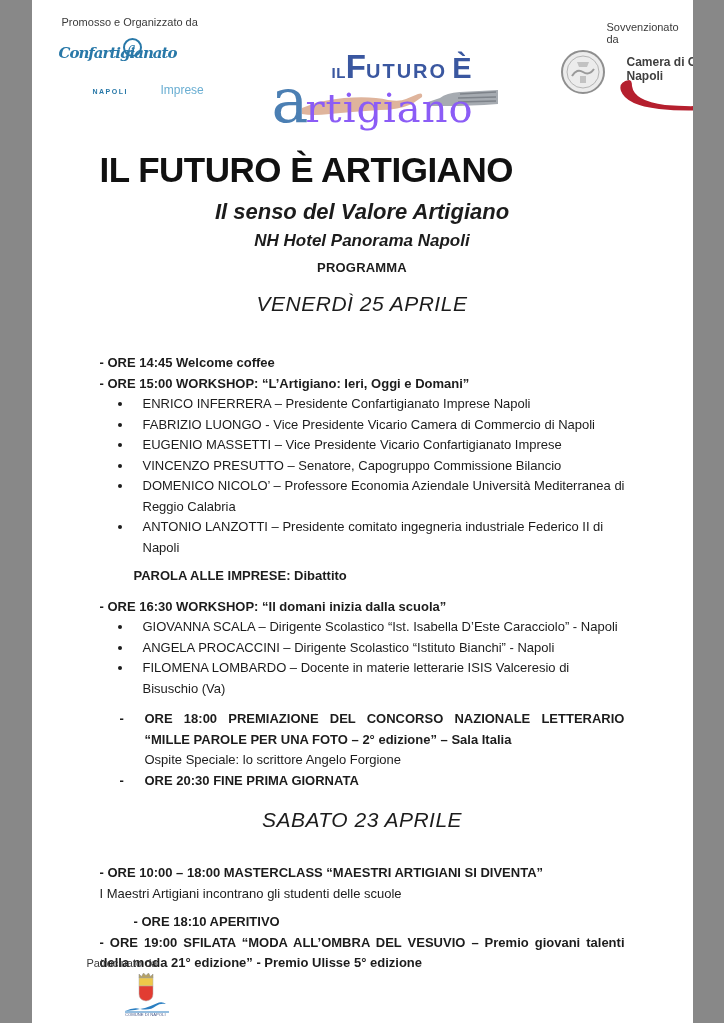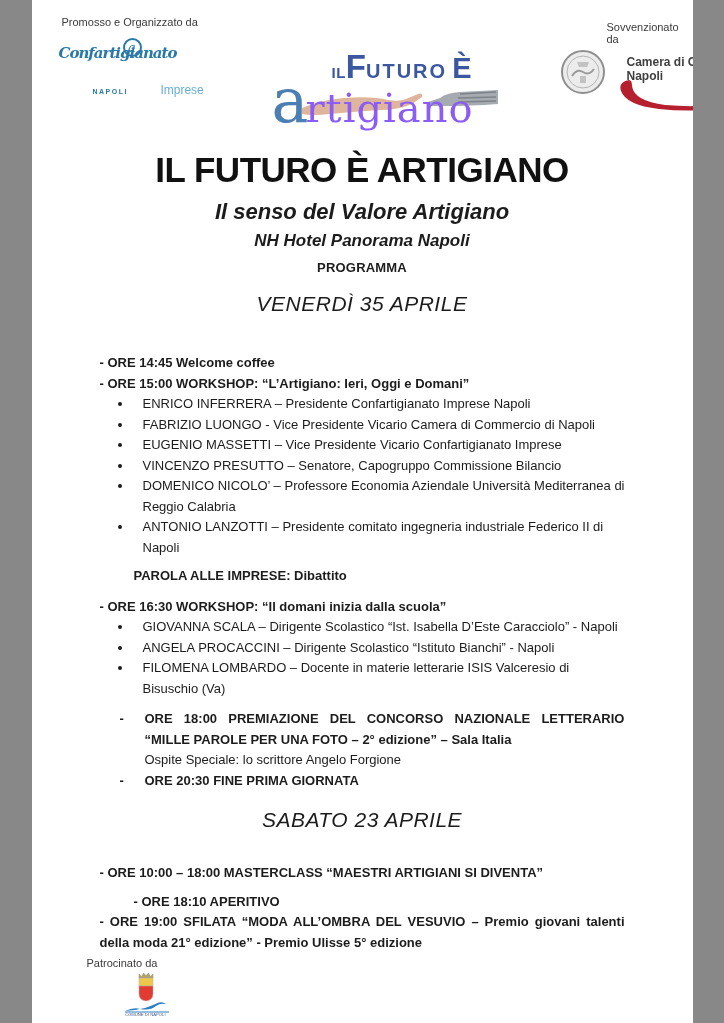--- a/index.html
+++ b/index.html
@@ -47,21 +47,21 @@
   .fl-rtig { font-size:40px; color:#8b5cf6; letter-spacing:1px; margin-left:-3px; }
 
   .camera-logo { position:absolute; left:525px; top:46px; width:185px; height:70px; }
   .camera-crest { position:absolute; left:2px; top:2px; }
   .camera-text { position:absolute; left:70px; top:10px; font-size:12px; font-weight:bold;
     color:#3f3f3f; line-height:1.15; white-space:nowrap; }
   .camera-swoosh { position:absolute; left:58px; top:30px; }
 
   
   main { padding:150px 68px 0 68px; }
-  .title { font-size:35px; font-weight:bold; text-align:center; letter-spacing:-.5px; color:#111; }
+  .title { font-size:35px; font-weight:bold; letter-spacing:-.5px; color:#111; }
   .subtitle { margin-top:9px; font-size:22px; font-weight:bold; font-style:italic; text-align:center; }
   .venue { margin-top:6px; font-size:17px; font-weight:bold; font-style:italic; text-align:center; }
   .programma { margin-top:9px; font-size:13px; font-weight:bold; text-align:center; letter-spacing:.2px; }
   .day-heading { font-size:21px; font-style:italic; font-weight:normal; text-align:center; letter-spacing:.5px; }
   .day-heading.friday { margin-top:17px; }
   .day-heading.saturday { margin-top:17px; }
 
   p.line { font-size:13px; line-height:20.5px; }
   .b { font-weight:bold; }
   .first-block { margin-top:37px; }
@@ -136,21 +136,21 @@
       <path d="M14 4 Q3 6 6 15 Q11 29 44 33 Q80 37 120 31 Q130 28 126 21 L118 27 Q85 32 50 29 Q19 25 17 10 Q17 4 14 4 Z" fill="#b51f2e"></path>
     </svg>
   </div>
 
   <main>
     <h1 class="title">IL FUTURO È ARTIGIANO</h1>
     <div class="subtitle">Il senso del Valore Artigiano</div>
     <div class="venue">NH Hotel Panorama Napoli</div>
     <div class="programma">PROGRAMMA</div>
 
-    <h2 class="day-heading friday">VENERDÌ 35 APRILE</h2>
+    <h2 class="day-heading friday">VENERDÌ 25 APRILE</h2>
 
     <p class="line b first-block">- ORE 14:45 Welcome coffee</p>
     <p class="line b">- ORE 15:00 WORKSHOP: “L’Artigiano: Ieri, Oggi e Domani”</p>
 
     <ul class="speakers">
       <li>ENRICO INFERRERA – Presidente Confartigianato Imprese Napoli</li>
       <li>FABRIZIO LUONGO - Vice Presidente Vicario Camera di Commercio di Napoli</li>
       <li>EUGENIO MASSETTI – Vice Presidente Vicario Confartigianato Imprese</li>
       <li>VINCENZO PRESUTTO – Senatore, Capogruppo Commissione Bilancio</li>
       <li class="justify">DOMENICO NICOLO’ – Professore Economia Aziendale Università Mediterranea di Reggio Calabria</li>
@@ -172,20 +172,21 @@
     </div>
     <div class="indent-item">Ospite Speciale: lo scrittore Angelo Forgione</div>
     <div class="dash-item b">
       <span class="dash">-</span>
       <span>ORE 20:30 FINE PRIMA GIORNATA</span>
     </div>
 
     <h2 class="day-heading saturday">SABATO 23 APRILE</h2>
 
     <p class="line b sab-block">- ORE 10:00 – 18:00 MASTERCLASS “MAESTRI ARTIGIANI SI DIVENTA”</p>
+    <p class="line">I Maestri Artigiani incontrano gli studenti delle scuole</p>
 
     <p class="line b gap-s">- ORE 18:10 APERITIVO</p>
     <p class="line b justify">- ORE 19:00 SFILATA “MODA ALL’OMBRA DEL VESUVIO – Premio giovani talenti della moda 21° edizione”  - Premio Ulisse 5° edizione</p>
   </main>
 
   <div class="patronage-label">Patrocinato da</div>
   <div class="comune-logo">
     <svg class="comune-shield" width="22" height="30" viewBox="0 0 22 30">
       <path d="M4 6 L4 2 L6.5 4.5 L8.5 1 L11 3.5 L13.5 1 L15.5 4.5 L18 2 L18 6 Z" fill="#b5a266" stroke="#8d8d8d" stroke-width=".5"></path>
       <rect x="4" y="6" width="14" height="8" fill="#eec84a" stroke="#b0b0b0" stroke-width=".5"></rect>

